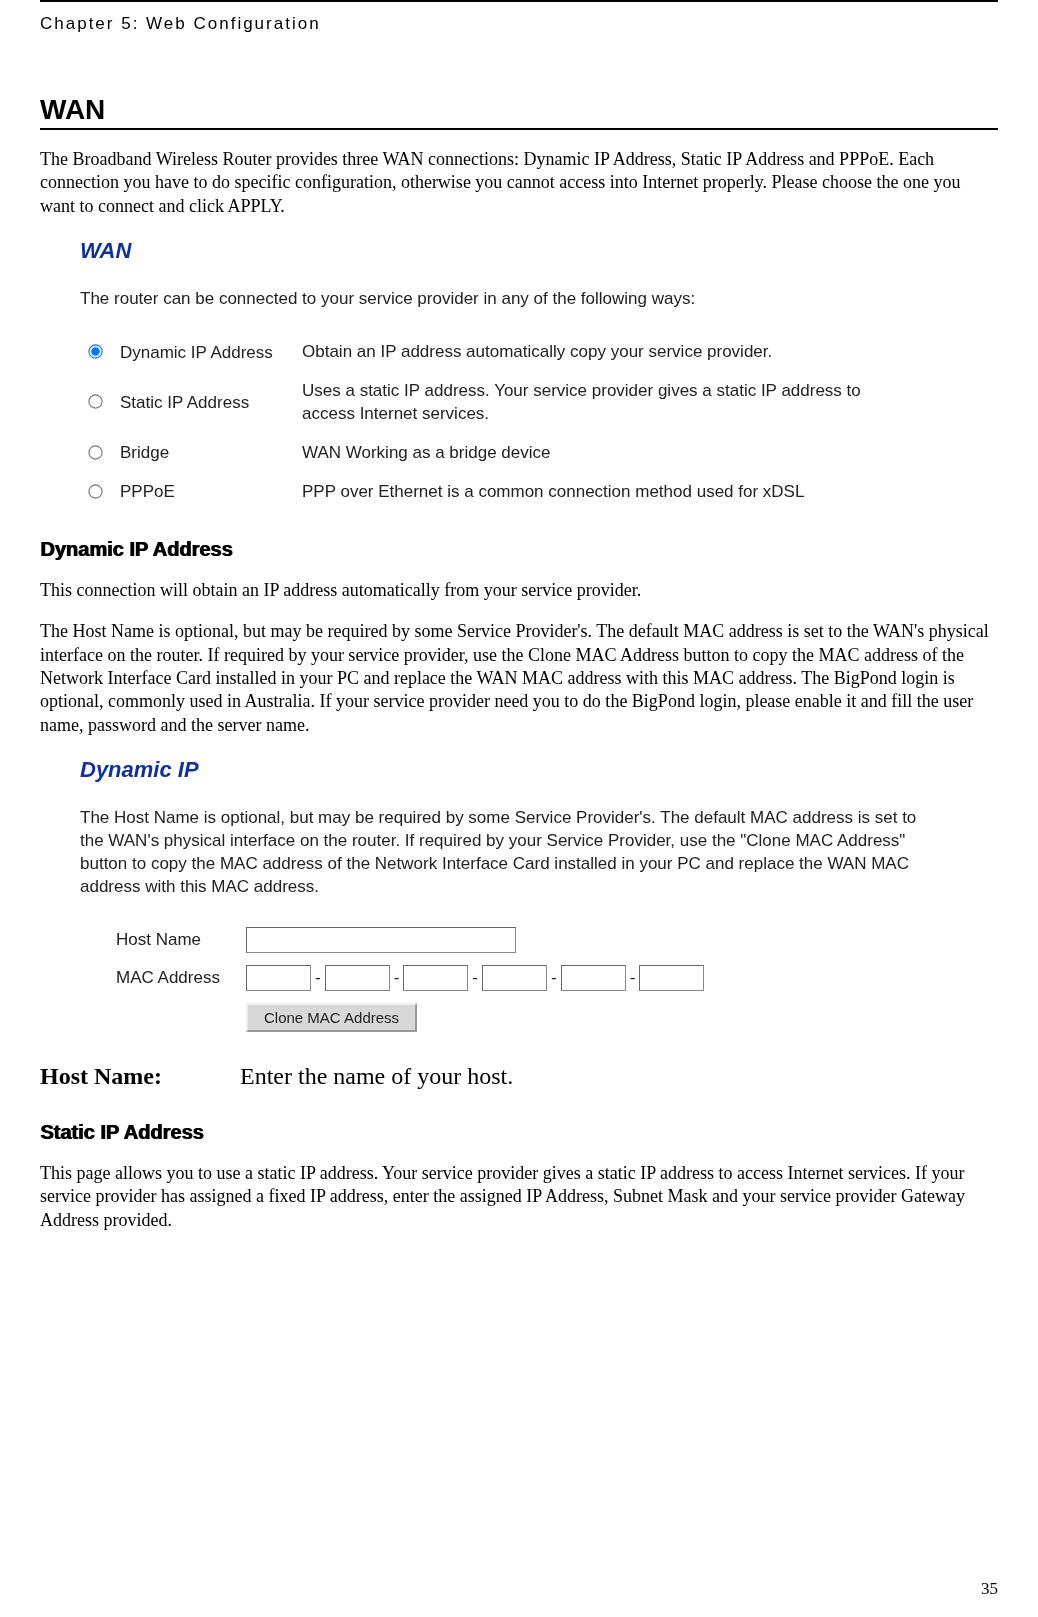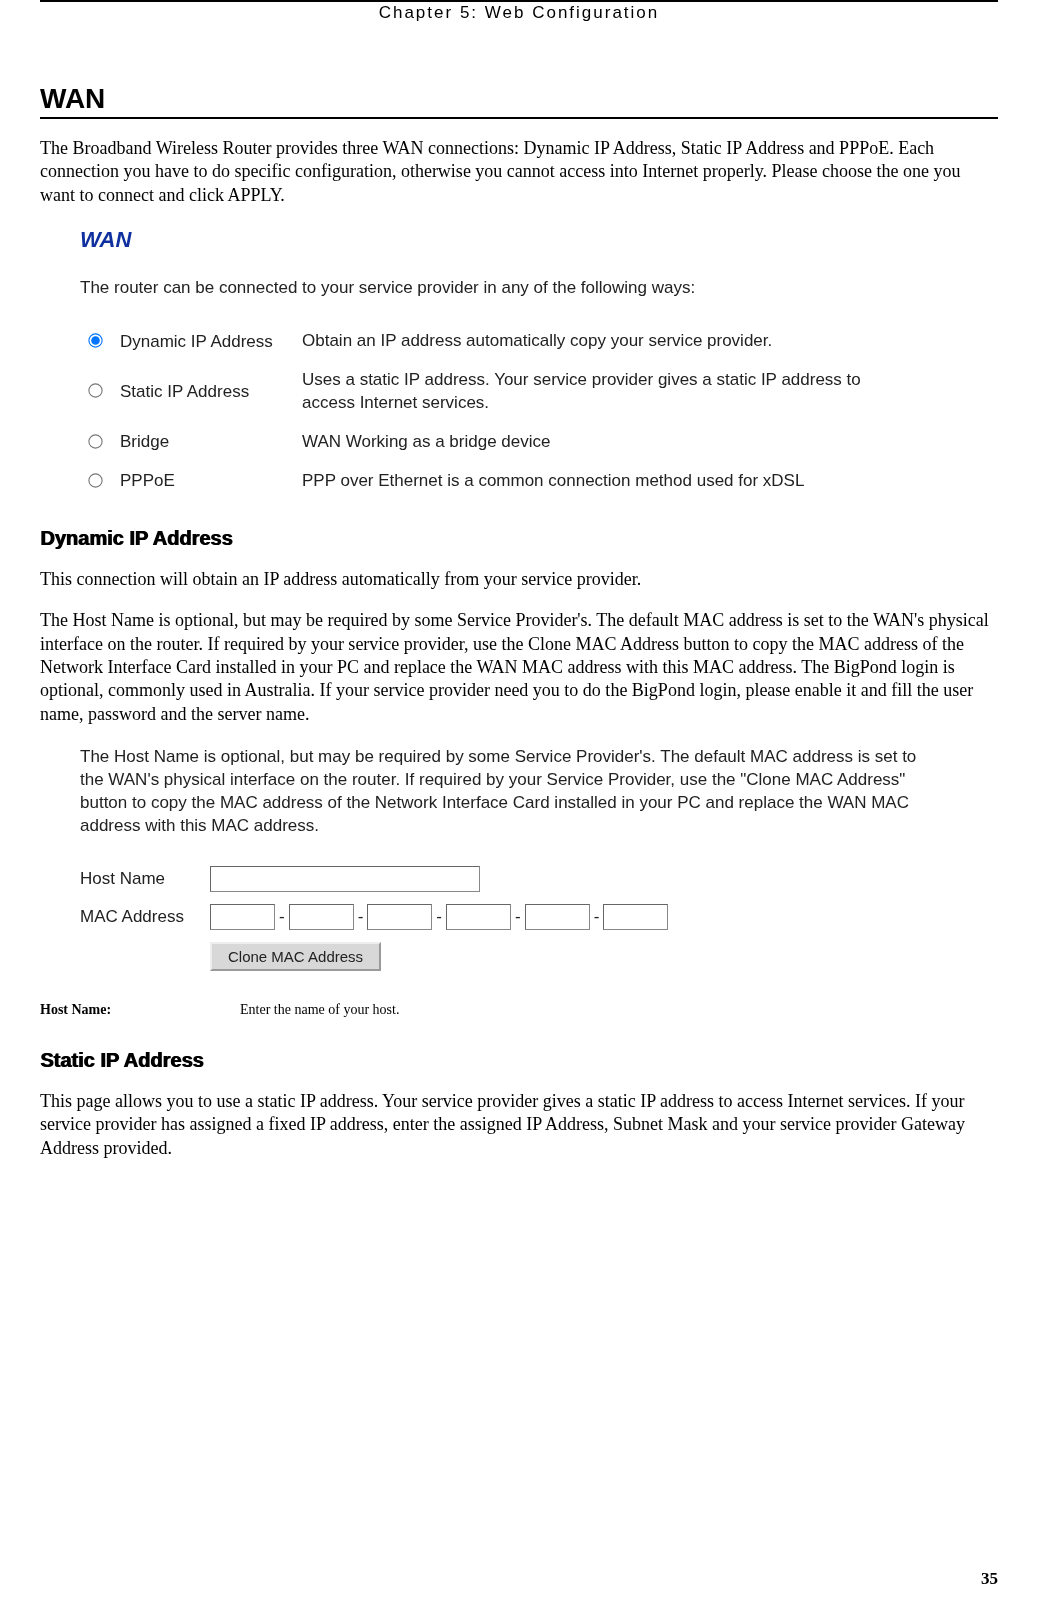--- a/index.html
+++ b/index.html
@@ -12,22 +12,22 @@
   }
   .page {
     width: 1038px;
     min-height: 1617px;
     box-sizing: border-box;
     padding: 0 40px 20px 40px;
     position: relative;
   }
   .header {
     border-top: 2px solid #000;
-    padding-top: 1px;
-    text-align: center;
+    padding-top: 12px;
+    text-align: left;
     font-family: Verdana, Geneva, sans-serif;
     font-size: 17px;
     letter-spacing: 2px;
     margin-bottom: 60px;
   }
   .h1 {
     font-family: Verdana, Geneva, sans-serif;
     font-size: 28px;
     font-weight: bold;
     border-bottom: 2px solid #000;
@@ -66,21 +66,21 @@
   input[type=radio] { transform: scale(1.1); }
   .h2 {
     font-family: Verdana, Geneva, sans-serif;
     font-size: 20px;
     font-weight: bold;
     margin-top: 26px;
     margin-bottom: 10px;
     text-shadow: 1px 0 0 #000;
   }
   .form-row { display: flex; align-items: center; padding: 6px 0 6px 0; }
-  .form-label { width: 130px; font-size: 17px; }
+  .form-label { width: 130px; font-size: 17px; margin-left: 36px; }
   .txt {
     height: 24px;
     border: 1px solid #888;
     border-top-color: #666;
     border-left-color: #666;
     background: #fff;
     font-size: 15px;
     padding: 0 4px;
   }
   .txt-long { width: 260px; }
@@ -88,28 +88,27 @@
   .mac-sep { padding: 0 4px; }
   .btn90s {
     font-family: Arial, Helvetica, sans-serif;
     font-size: 15px;
     background: #d8d8d8;
     border: 2px outset #eee;
     padding: 4px 16px;
     color: #222;
   }
   .field-table { border-collapse: collapse; margin-top: 6px; }
-  .field-table td { padding: 5px 10px 5px 0; vertical-align: top; font-size: 14px; }
+  .field-table td { padding: 5px 10px 5px 0; vertical-align: top; font-size: 24px; }
   .field-name { font-weight: bold; width: 190px; }
   .page-number {
     position: absolute;
-    bottom: 28px;
+    bottom: 18px;
     right: 40px;
     font-size: 17px;
-    font-weight: bold;
   }
 </style>
 </head>
 <body>
 
 <div class="page">
 
   <div class="header">
     <span>Chapter 5: Web Configuration</span>
   </div>
@@ -151,20 +150,21 @@
 
   <div class="h2">Dynamic IP Address</div>
 
   <p class="para">This connection will obtain an IP address automatically from your service provider.</p>
 
   <p class="para">
     <span>The Host Name is optional, but may be required by some Service Provider's. The default MAC address is set to the WAN's physical interface on the router. If required by your service provider, use the </span><span class="bold">Clone MAC Address</span><span> button to copy the MAC address of the Network Interface Card installed in your PC and replace the WAN MAC address with this MAC address. The BigPond login is optional, commonly used in Australia. If your service provider need you to do the BigPond login, please enable it and fill the user name, password and the server name.</span>
   </p>
 
   <div class="screenshot">
+    <div class="ss-title">Dynamic IP</div>
     <div class="ss-intro" style="max-width:860px;">The Host Name is optional, but may be required by some Service Provider's. The default MAC address is set to the WAN's physical interface on the router. If required by your Service Provider, use the "Clone MAC Address" button to copy the MAC address of the Network Interface Card installed in your PC and replace the WAN MAC address with this MAC address.</div>
 
     <div class="form-row">
       <div class="form-label">Host Name</div>
       <input class="txt txt-long" type="text" value="" style="">
     </div>
 
     <div class="form-row">
       <div class="form-label">MAC Address</div>
       <input class="txt txt-mac" type="text" value="" style="">

